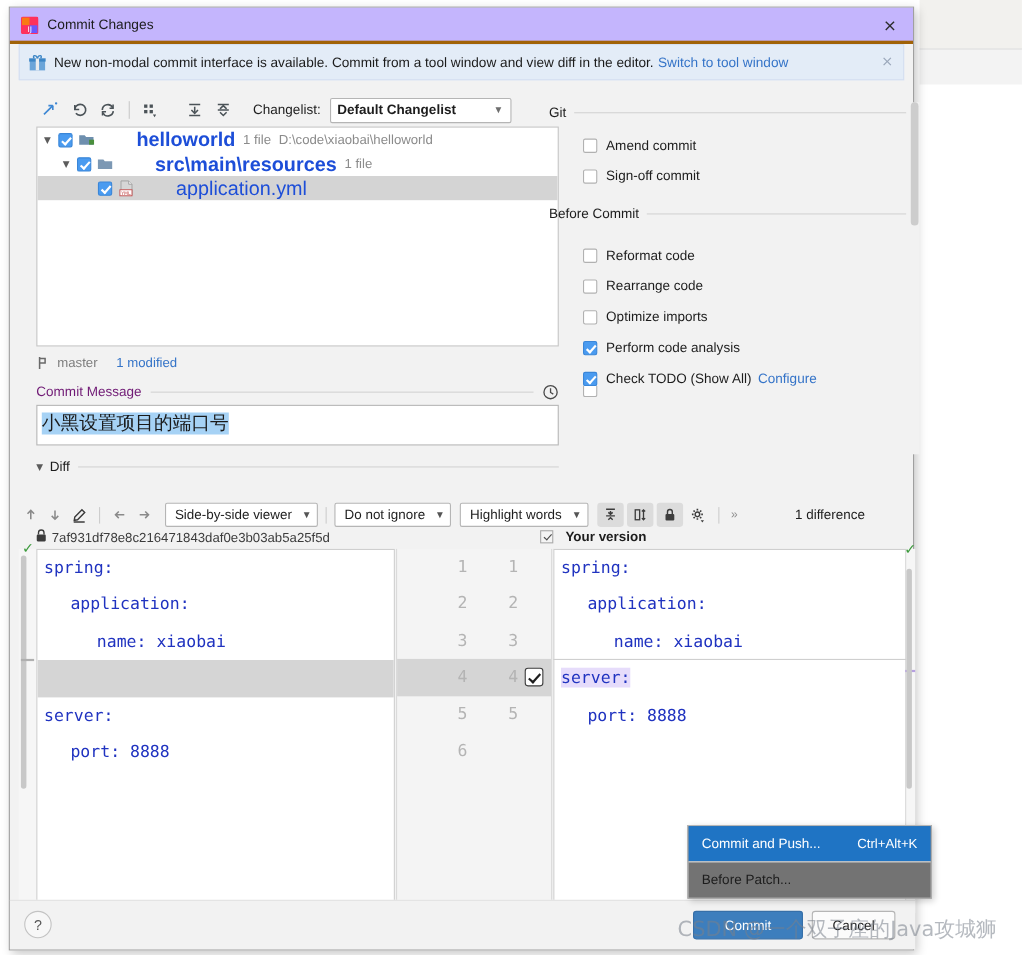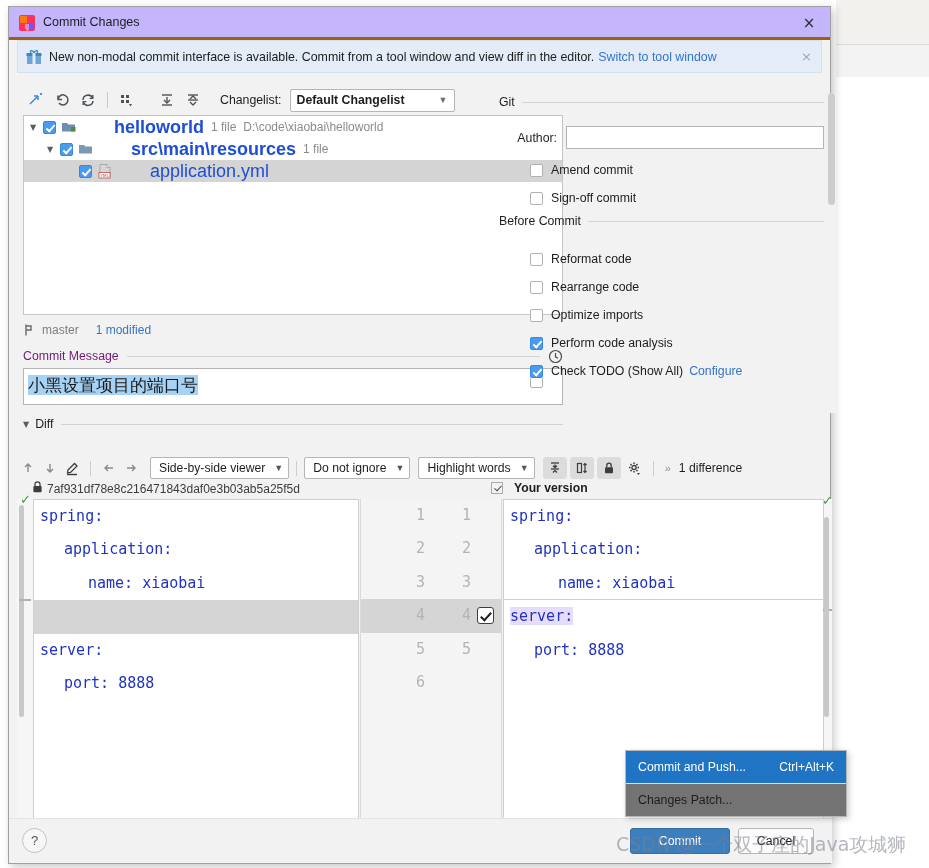--- a/index.html
+++ b/index.html
@@ -82,22 +82,22 @@
     margin-left: 4px; font-size: 12.4px; color: #3574c8; cursor: pointer;
   }
   #notify .dismiss {
     position: absolute; right: 9px; top: 8px;
     color: #9aa7ba; font-size: 13px; cursor: pointer;
     font-family: "DejaVu Sans", sans-serif;
   }
 
   
   #left-col {
-    position: absolute; left: 14px; top: 78px;
-    width: 540px;
+    position: absolute; left: 24px; top: 78px;
+    width: 475px;
   }
 
   #cl-toolbar {
     height: 30px; display: flex; align-items: center; gap: 0px;
   }
   .tbtn {
     width: 26px; height: 24px;
     display: flex; align-items: center; justify-content: center;
     cursor: pointer;
   }
@@ -271,21 +271,21 @@
     padding: 0 5px 0 8px; font-size: 12.2px; cursor: pointer;
   }
   .dcombo .caret { margin-left: 9px; color: #555; font-size: 9px; }
   .tgl {
     width: 24px; height: 22px; border-radius: 3px;
     background: #dcdcdc;
     display: flex; align-items: center; justify-content: center;
     margin-right: 3px; cursor: pointer;
   }
   #diff-toolbar .chev { color: #8f8f8f; font-size: 11px; margin: 0 8px 0 4px; cursor:pointer; }
-  #diff-toolbar .diffcount { font-size: 12.2px; color: #1d1d1d; }
+  #diff-toolbar .diffcount { font-size: 12.2px; color: #1d1d1d; margin-left: 44px; }
 
   
   #ver-row {
     position: absolute; left: 8px; top: 474px; width: 815px; height: 18px;
   }
   #ver-row .lockline {
     position: absolute; left: 15px; top: 0;
     display: flex; align-items: center;
   }
   #ver-row .lockline .lk { margin-right: 4px; }
@@ -608,35 +608,31 @@
     </div>
   </div>
 
   <div id="right-col">
 
     <div class="grp-header">
       <span class="gl">Git</span>
       <span class="rule"></span>
     </div>
 
-    <div class="field-row">
-      <span class="flabel">Author:</span>
-      <span class="finput" title=""></span>
-    </div>
 
     <div class="chk-row">
       <span class="cbx"></span>
       <span class="clbl">Amend commit</span>
     </div>
     <div class="chk-row">
       <span class="cbx"></span>
       <span class="clbl">Sign-off commit</span>
     </div>
 
-    <div class="grp-header" style="margin-top:7px;">
+    <div class="grp-header" style="margin-top:18px;">
       <span class="gl">Before Commit</span>
       <span class="rule"></span>
     </div>
 
     <div style="margin-top:8px;">
       <div class="chk-row">
         <span class="cbx"></span>
         <span class="clbl">Reformat code</span>
       </div>
       <div class="chk-row">
@@ -835,17 +831,17 @@
 
 </div>
 
 <div id="popup">
   <div class="pitem active">
     <span>Commit and Push...</span>
     <span class="accel">Ctrl+Alt+K</span>
   </div>
   <div class="psep"></div>
   <div class="pitem">
-    <span>Changes Patch...</span>
+    <span>Before Patch...</span>
   </div>
 </div>
 
 <div id="watermark">CSDN @一个双子座的Java攻城狮</div>
 
 </body></html>

